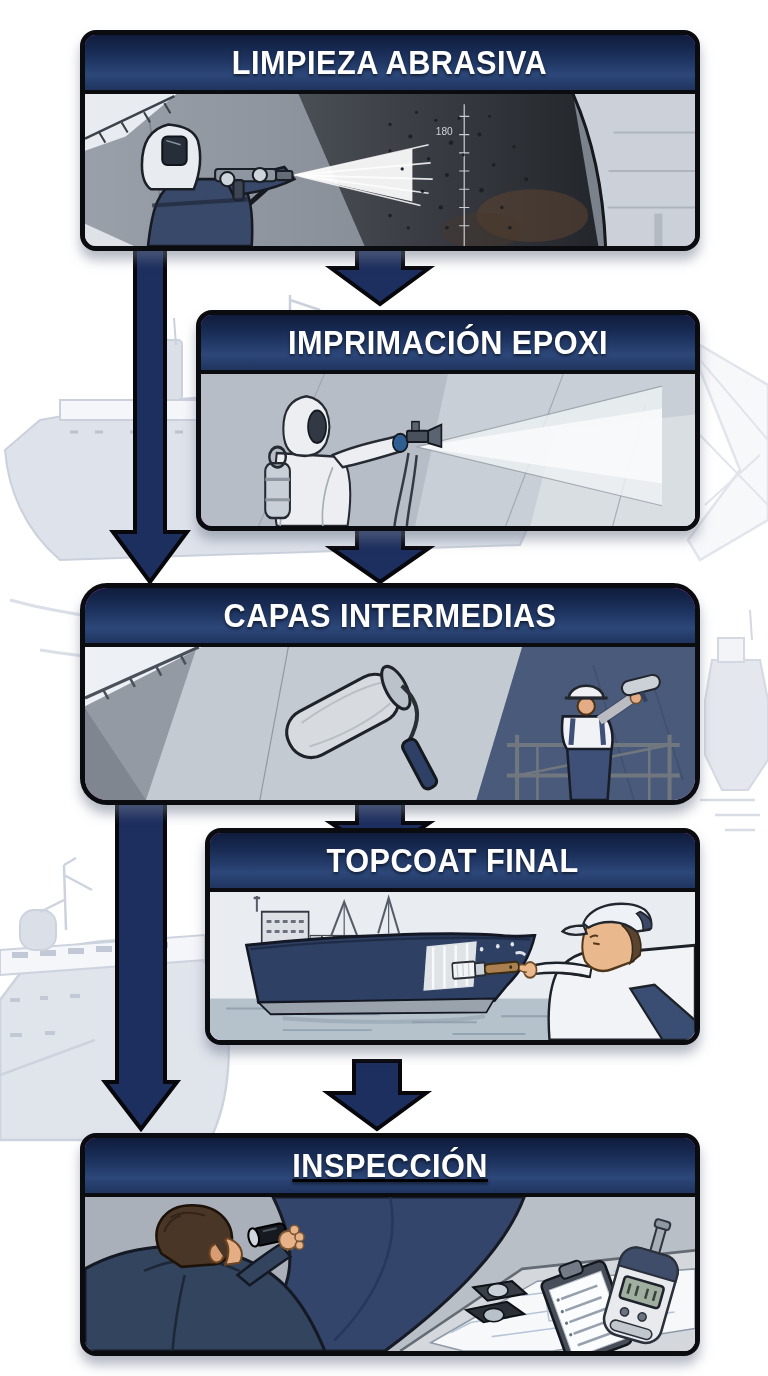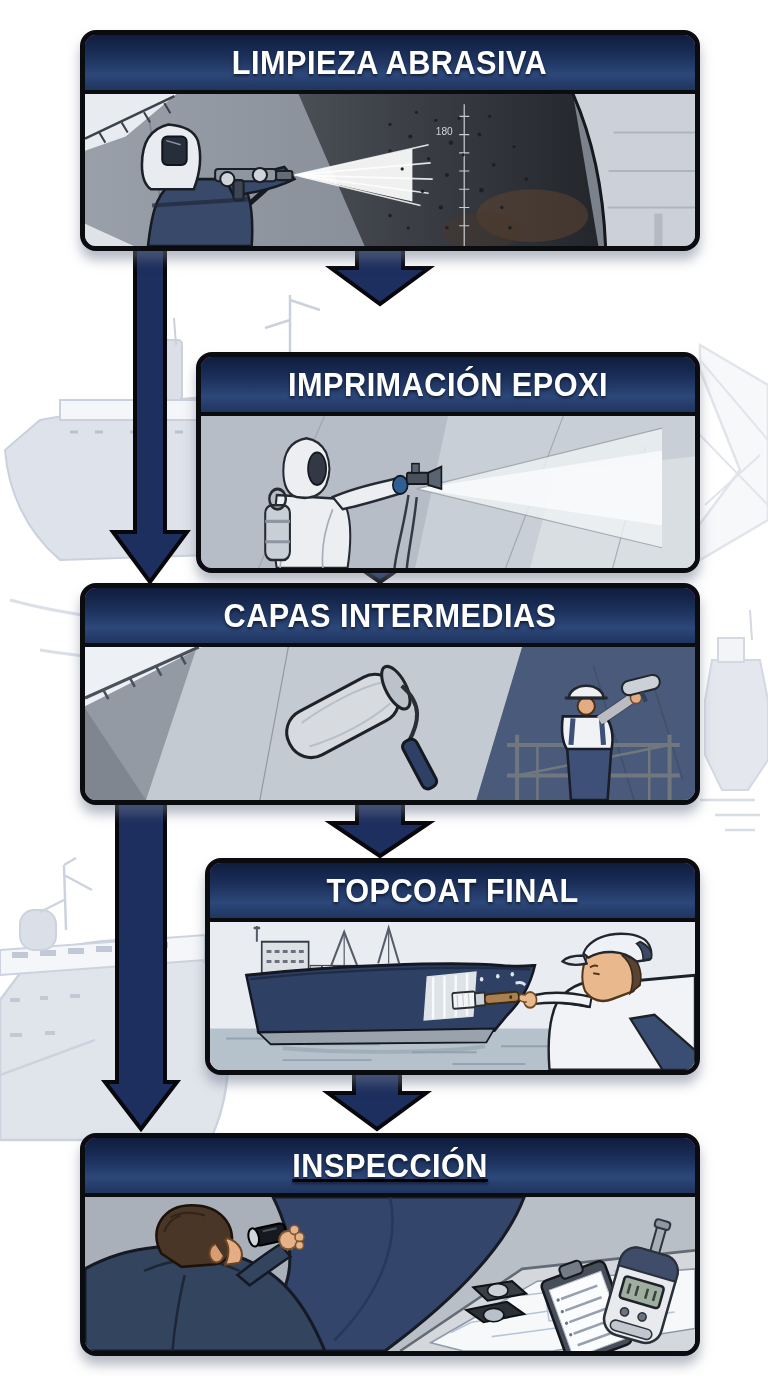--- a/index.html
+++ b/index.html
@@ -9,23 +9,23 @@
   }
   .layer{position:absolute;left:0;top:0;width:768px;height:1376px;}
   .bg-layer{z-index:1;}
   .arrow-layer{z-index:2;pointer-events:none;}
   .step-box{
     position:absolute;z-index:3;display:flex;flex-direction:column;
     background:#d946ef;border:5px solid #0b0c10;border-radius:16px;
     overflow:hidden;box-shadow:0 9px 12px rgba(110,120,140,.5);
   }
   #box1{left:80px;top:30px;width:610px;height:211px;}
-  #box2{left:196px;top:310px;width:494px;height:211px;margin-top:42px;}
-  #box3{left:80px;top:583px;width:610px;height:212px;}
-  #box4{left:205px;top:858px;width:485px;height:207px;}
+  #box2{left:196px;top:310px;width:494px;height:211px;}
+  #box3{left:80px;top:583px;width:610px;height:212px;border-radius:27px;}
+  #box4{left:205px;top:828px;width:485px;height:207px;}
   #box5{left:80px;top:1133px;width:610px;height:213px;text-decoration:underline;}
   .step-header{
     flex:0 0 55px;height:55px;display:flex;align-items:center;justify-content:center;
     background:linear-gradient(180deg,#0f1c3c 0%,#1a2e58 35%,#2c4779 72%,#20355f 100%);
     border-bottom:4px solid #0b0c10;
   }
   .step-title{
     color:#ffffff;font-weight:700;font-size:33px;letter-spacing:.5px;
     transform:scaleX(.93);white-space:nowrap;
     text-shadow:0 2px 3px rgba(0,0,0,.55);

